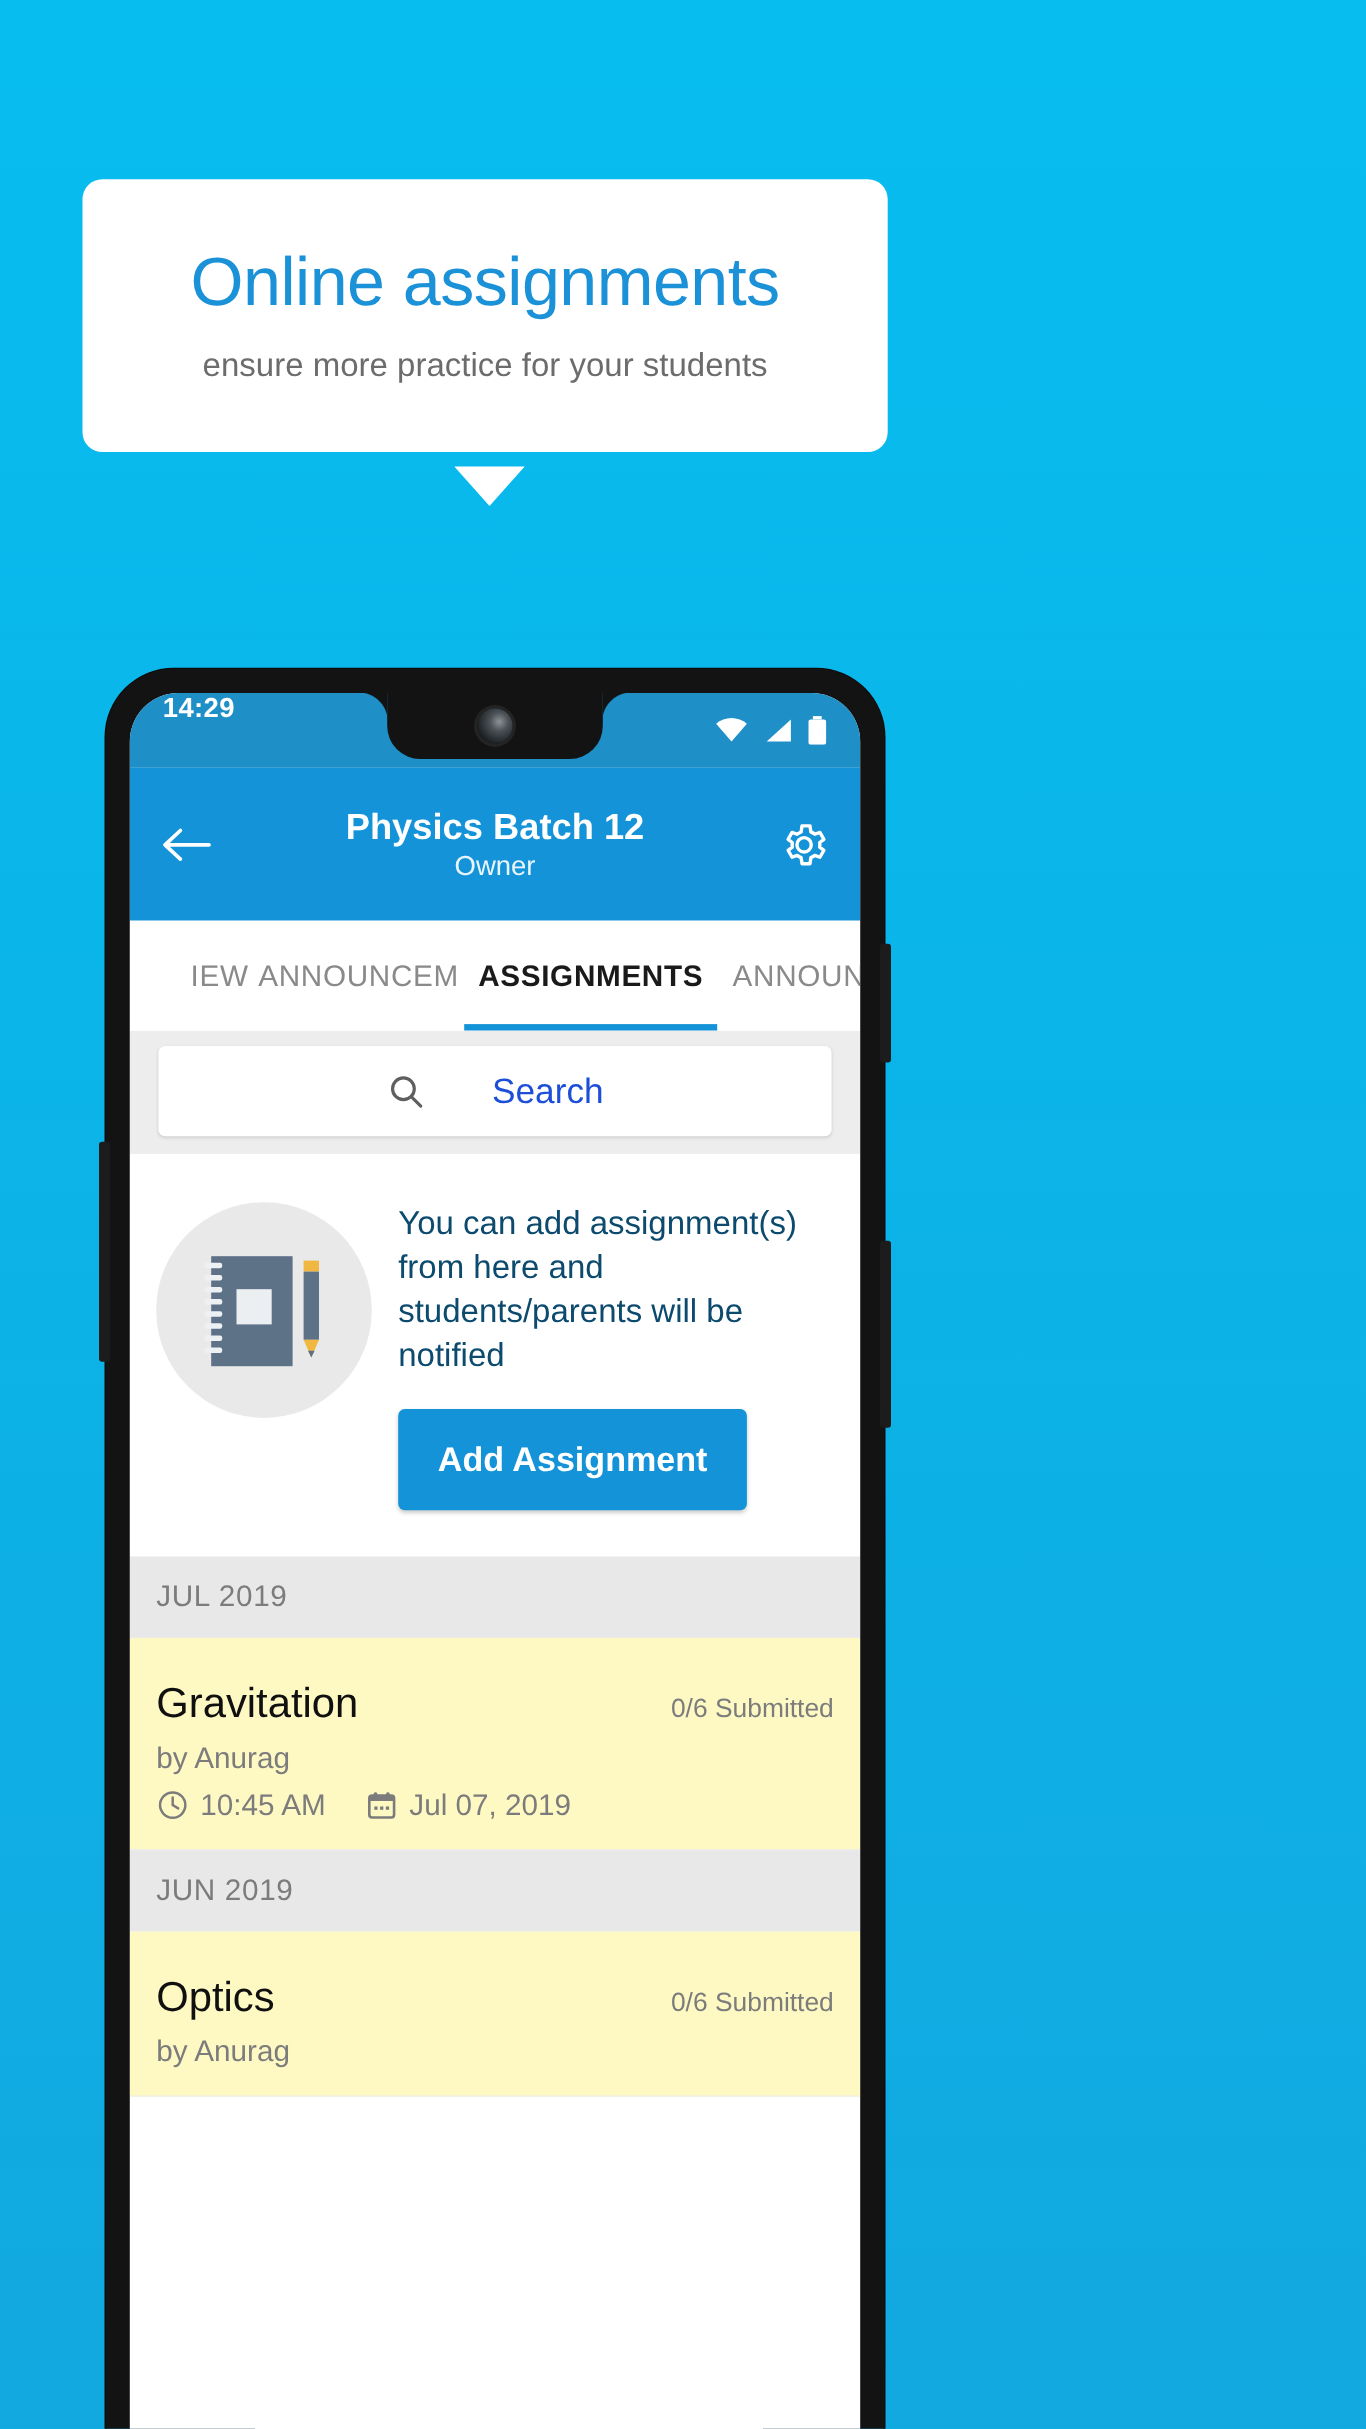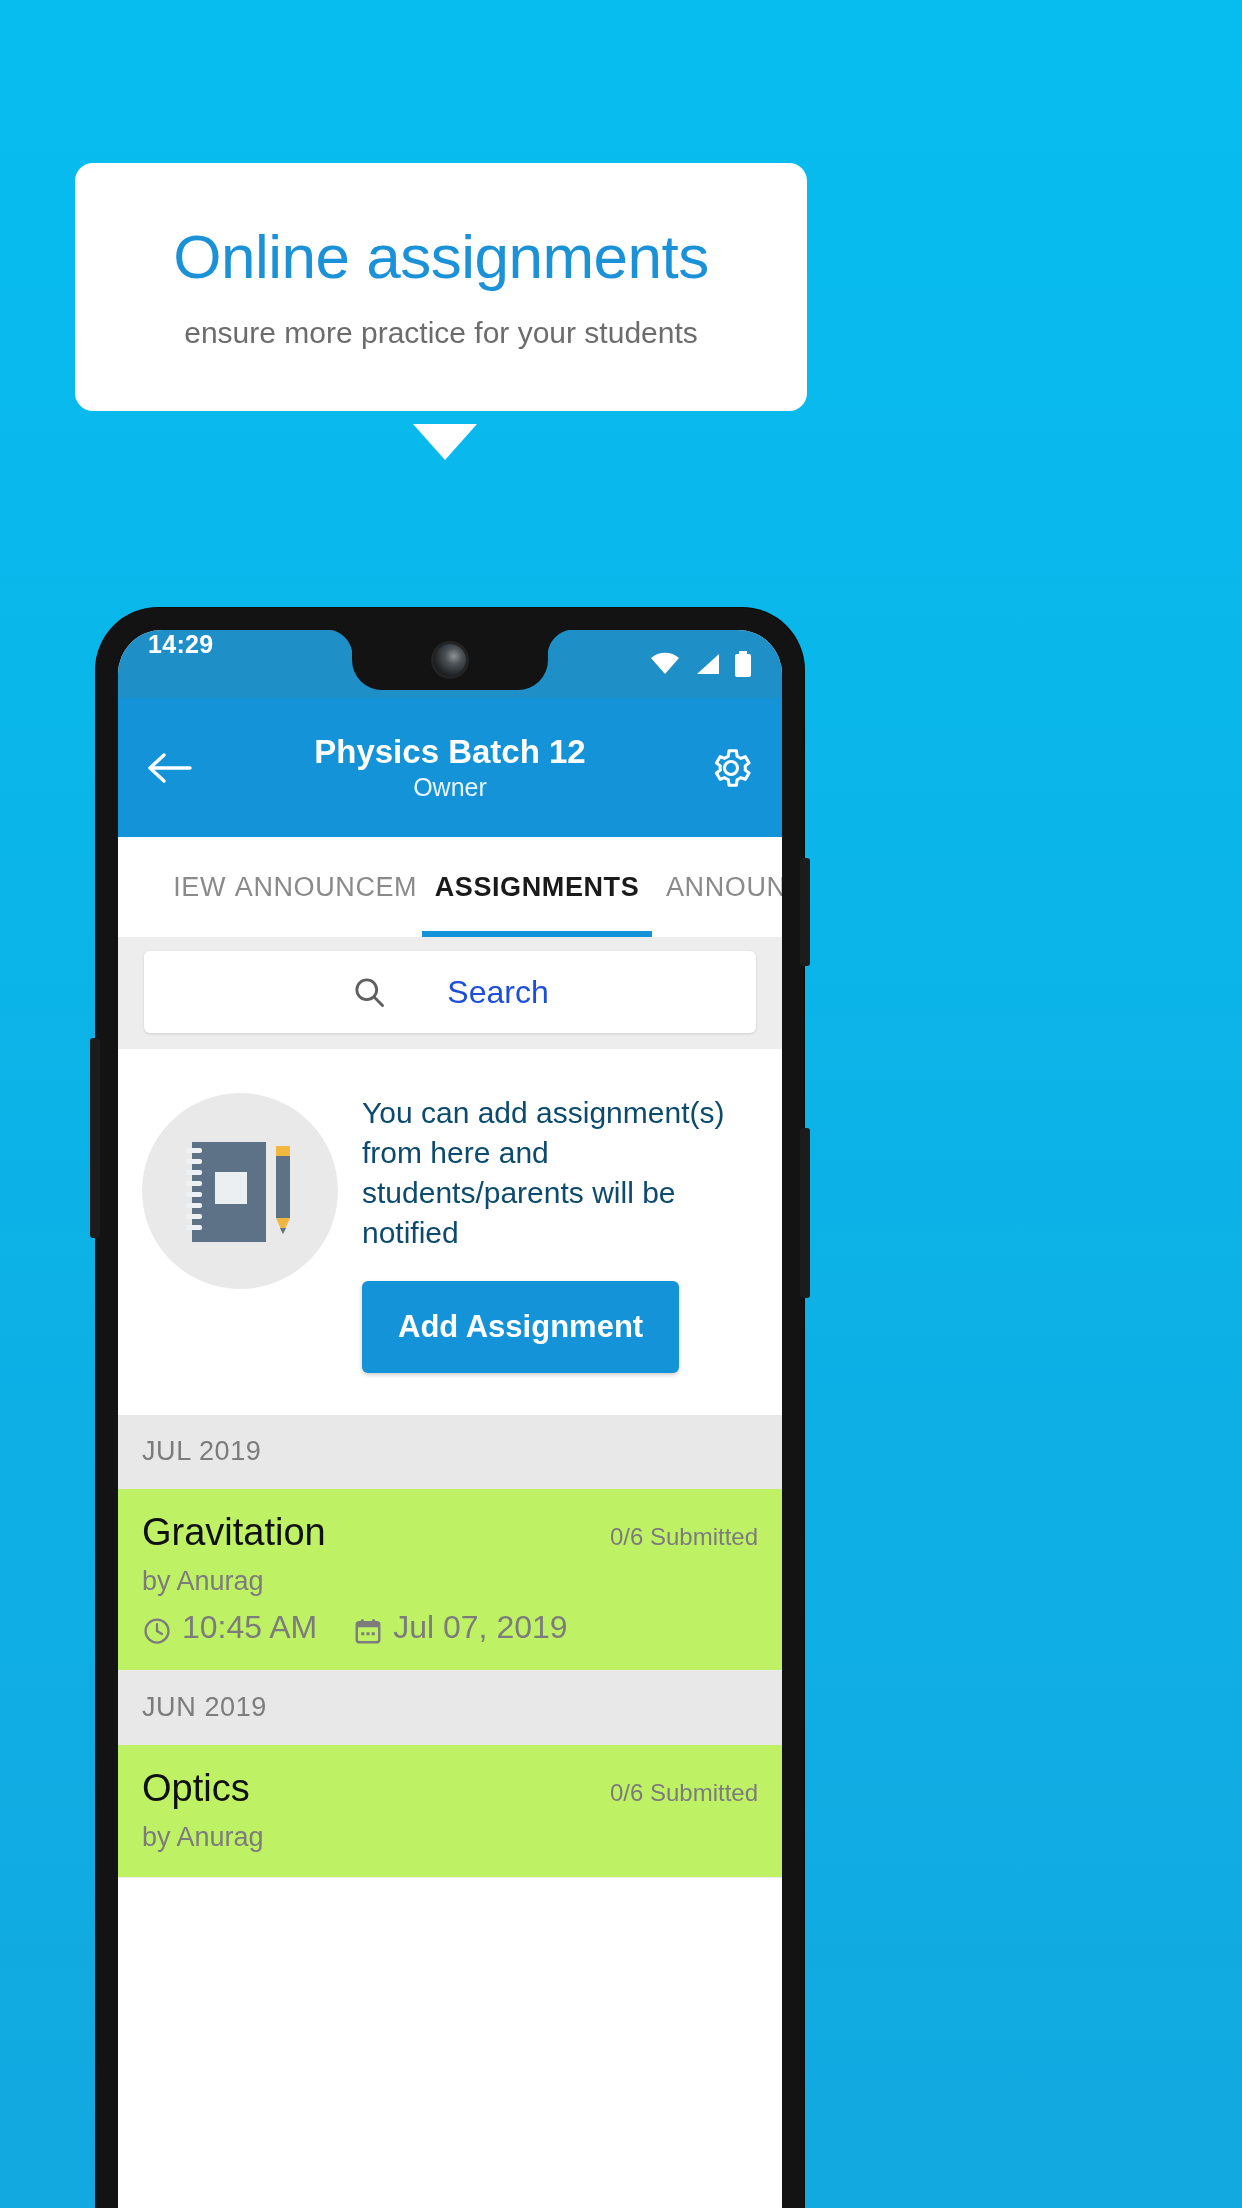--- a/index.html
+++ b/index.html
@@ -191,29 +191,29 @@
   .month {
     background:#e8e8e8;
     height:74px;
     display:flex; align-items:center;
     padding:0 24px;
     color:#7c7c7c; font-size:27px; letter-spacing:0.6px;
   }
 
   
   .row {
-    background:#bef264;
-    padding:22px 24px 24px;
+    background:#fef9c3;
+    padding:39px 24px 24px;
     border-bottom:1px solid #ececec;
   }
   .row-top { display:flex; align-items:baseline; }
   .row-title { font-size:38px; color:#101010; font-weight:400; }
   .row-sub { margin-left:auto; font-size:24px; color:#7c7c7c; white-space:nowrap; }
   .row-by { margin-top:12px; font-size:27px; color:#7c7c7c; }
-  .row-meta { margin-top:12px; display:flex; align-items:flex-end; gap:10px; font-size:32px; color:#7c7c7c; }
+  .row-meta { margin-top:12px; display:flex; align-items:flex-start; gap:10px; font-size:27px; color:#7c7c7c; }
   .row-meta .gap { width:16px; }
 
   svg { display:block; }
 </style>
 </head>
 <body>
 
 <div class="promo-bg"></div>
 
 <div class="bubble">

